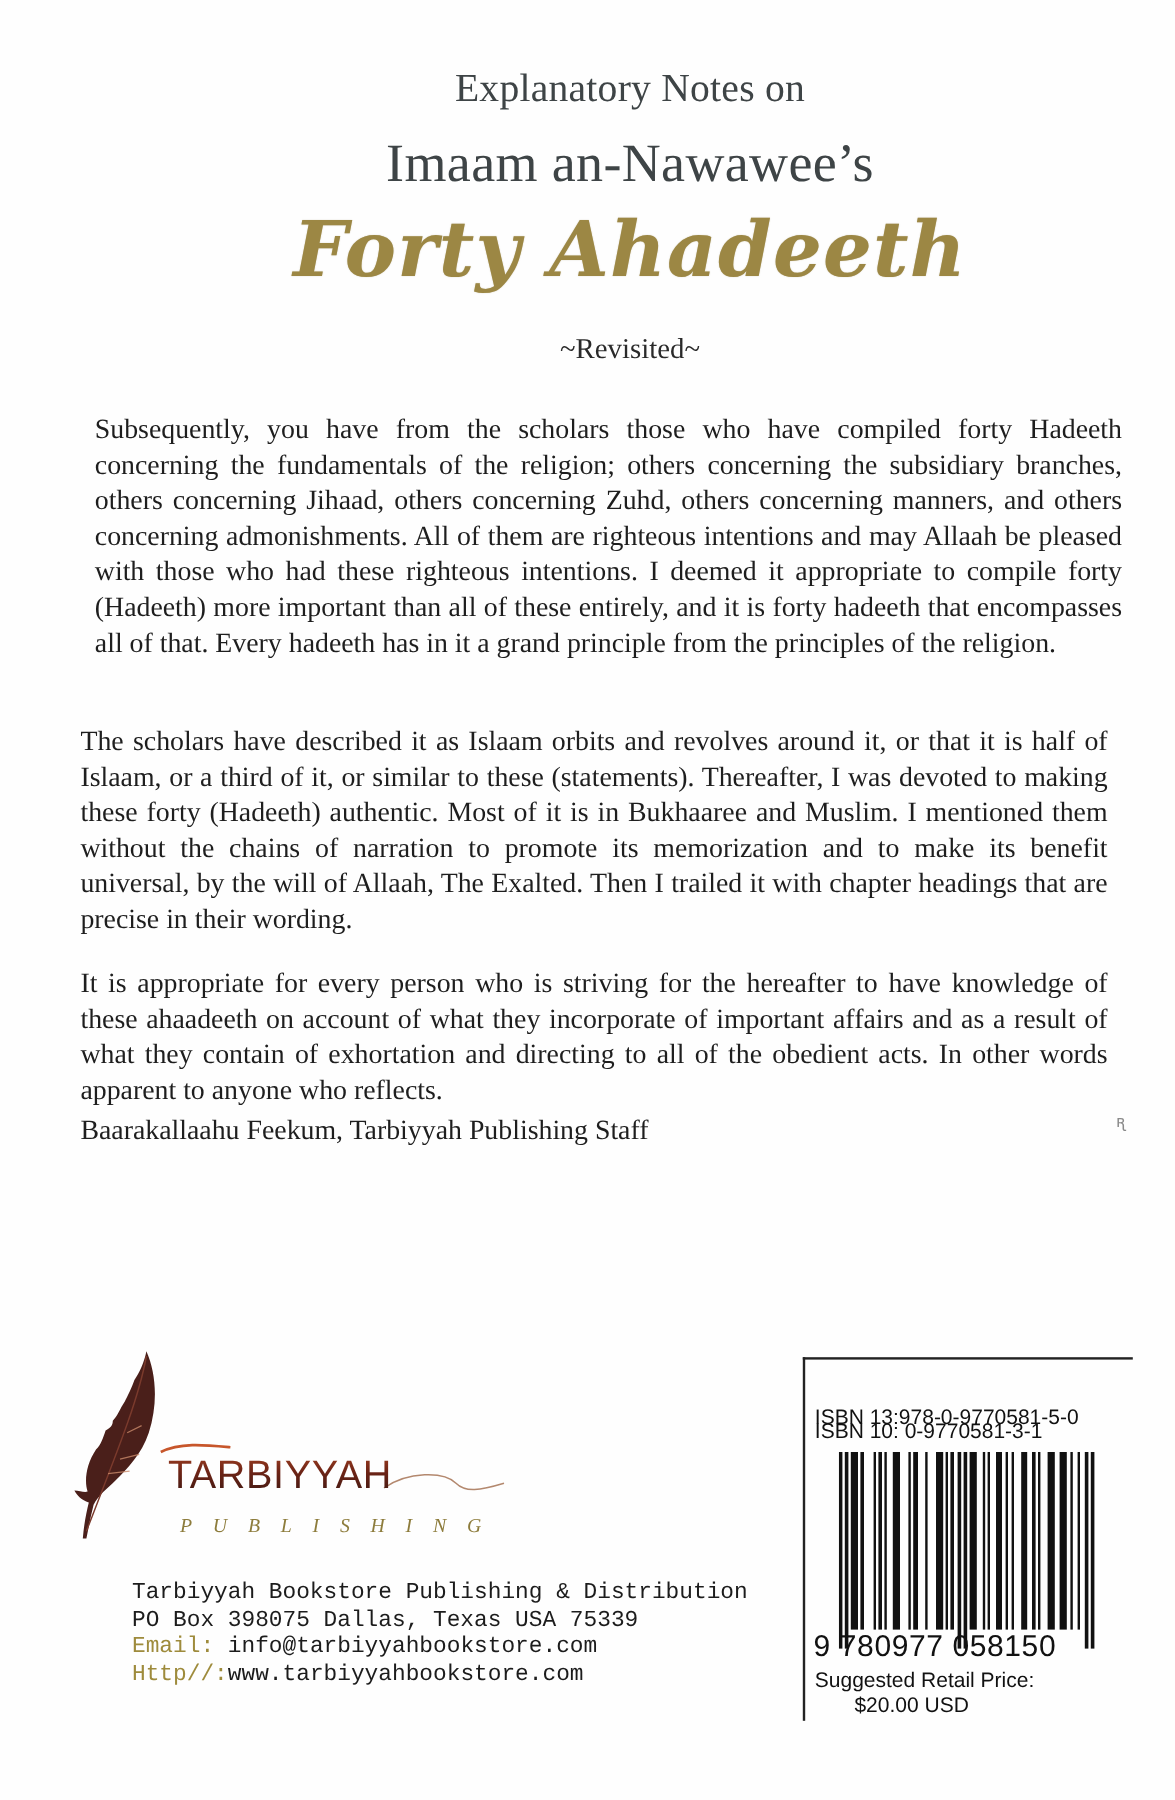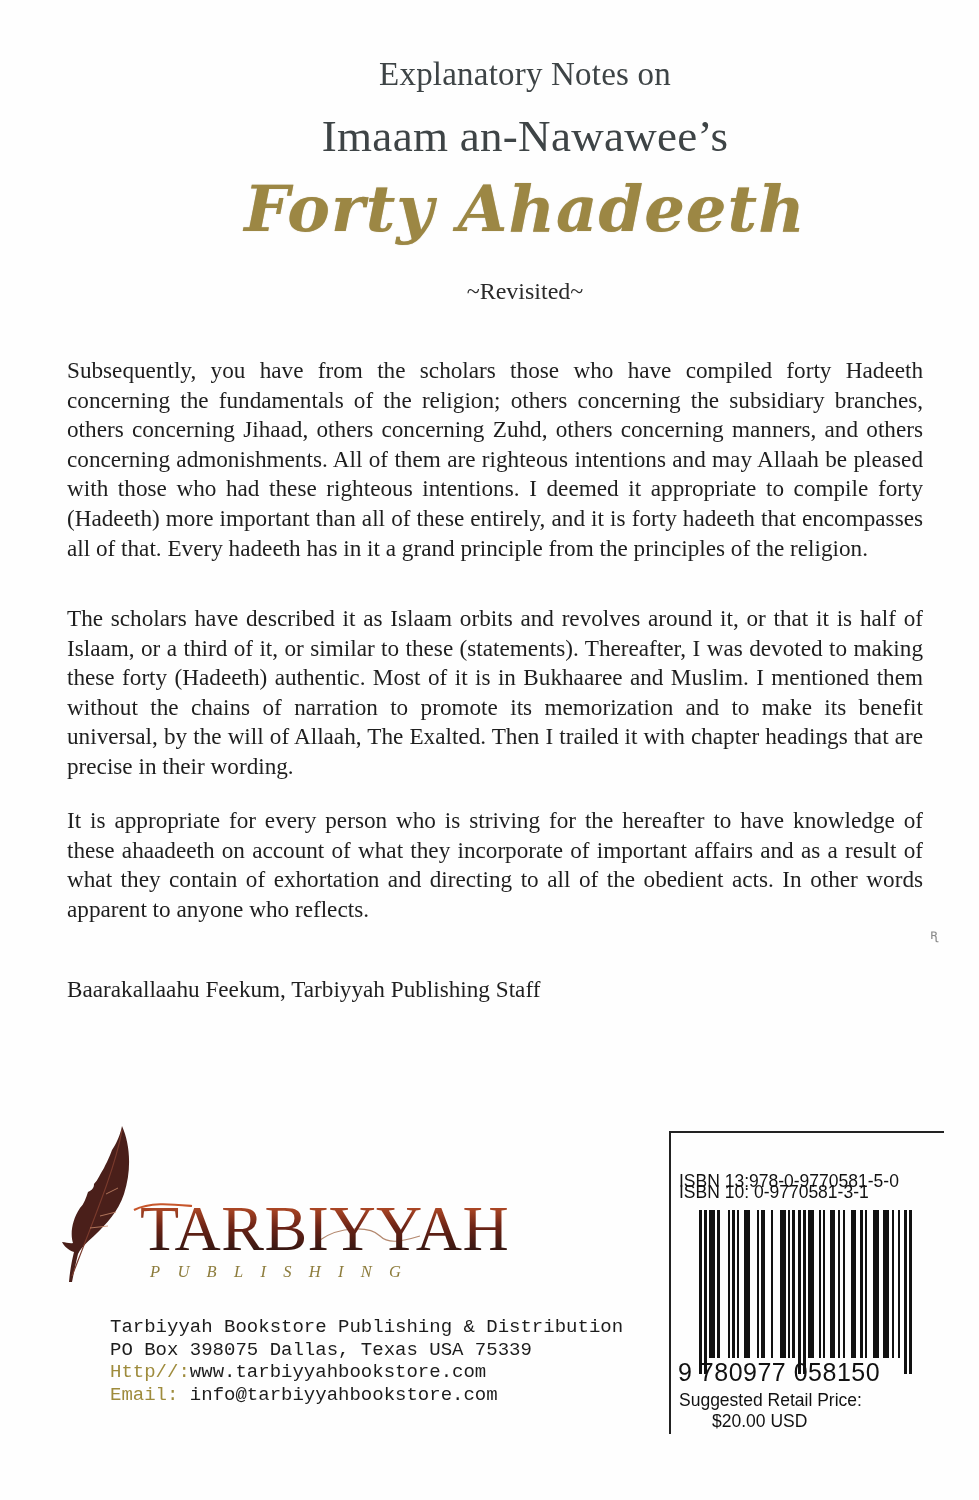--- a/index.html
+++ b/index.html
@@ -58,49 +58,49 @@
     
     .body-text {
       left: 67px;
       width: 856px;
       font-size: 23.2px;
       line-height: 29.6px;
       text-align: justify;
       color: #1e1e1e;
       margin: 0;
     }
-    .p1 { top: 356px; }
+    .p1 { top: 344px; margin-left: 12px; }
     .p2 { top: 604px; }
     .p3 { top: 806px; }
     .signoff {
       left: 67px;
-      top: 975px;
+      top: 928px;
       font-size: 23.2px;
       line-height: 29.6px;
       color: #1e1e1e;
     }
 
     
     .pencil-mark {
       left: 930px; top: 924px;
       font-size: 14px; color: #8a8a8a;
       font-family: "DejaVu Sans", sans-serif;
     }
 
     
     .feather {
       left: 60px; top: 1124px;
       width: 80px; height: 160px;
     }
     .logo-word {
       left: 140px; top: 1200px;
-      font-size: 64px;
+      font-size: 33px;
       line-height: 58px;
       letter-spacing: 0.5px;
-      font-family: Liberation Serif, serif;
+      font-family: Liberation Sans, sans-serif;
       background: linear-gradient(180deg, #c7562b 0%, #6e2416 45%, #231210 100%);
       -webkit-background-clip: text;
       background-clip: text;
       color: transparent;
     }
     .logo-swash {
       left: 130px; top: 1196px;
       width: 300px; height: 60px;
     }
     .logo-sub {
@@ -189,25 +189,25 @@
   <path d="M4 14 C 20 6, 40 8, 62 10" stroke="#c7562b" stroke-width="2.2" fill="none"></path>
   <path d="M190 44 C 210 30, 240 30, 250 40 C 258 48, 270 46, 290 40" stroke="#a06a4a" stroke-width="1.2" fill="none" opacity="0.8"></path>
 </svg>
 <div class="abs logo-word">TARBIYYAH</div>
 <div class="abs logo-sub">PUBLISHING</div>
 
 <div class="abs address">
   <div>Tarbiyyah Bookstore Publishing &amp; Distribution</div>
   <div>PO Box 398075 Dallas, Texas USA 75339</div>
   <div>
-    <span class="lbl">Http//:</span><span>www.tarbiyyahbookstore.com</span>
+    <span class="lbl">Email:</span>
+    <span>info@tarbiyyahbookstore.com</span>
   </div>
   <div>
-    <span class="lbl">Email:</span>
-    <span>info@tarbiyyahbookstore.com</span>
+    <span class="lbl">Http//:</span><span>www.tarbiyyahbookstore.com</span>
   </div>
 </div>
 
 <div class="abs isbn-box"></div>
 <div class="abs isbn-line isbn10">ISBN 10: 0-9770581-3-1</div>
 <div class="abs isbn-line isbn13">ISBN 13:978-0-9770581-5-0</div>
 <svg class="abs barcode" viewBox="0 0 215 164" preserveAspectRatio="none">
   <g fill="#111">
 
     <rect x="0" y="0" width="3" height="164"></rect>

